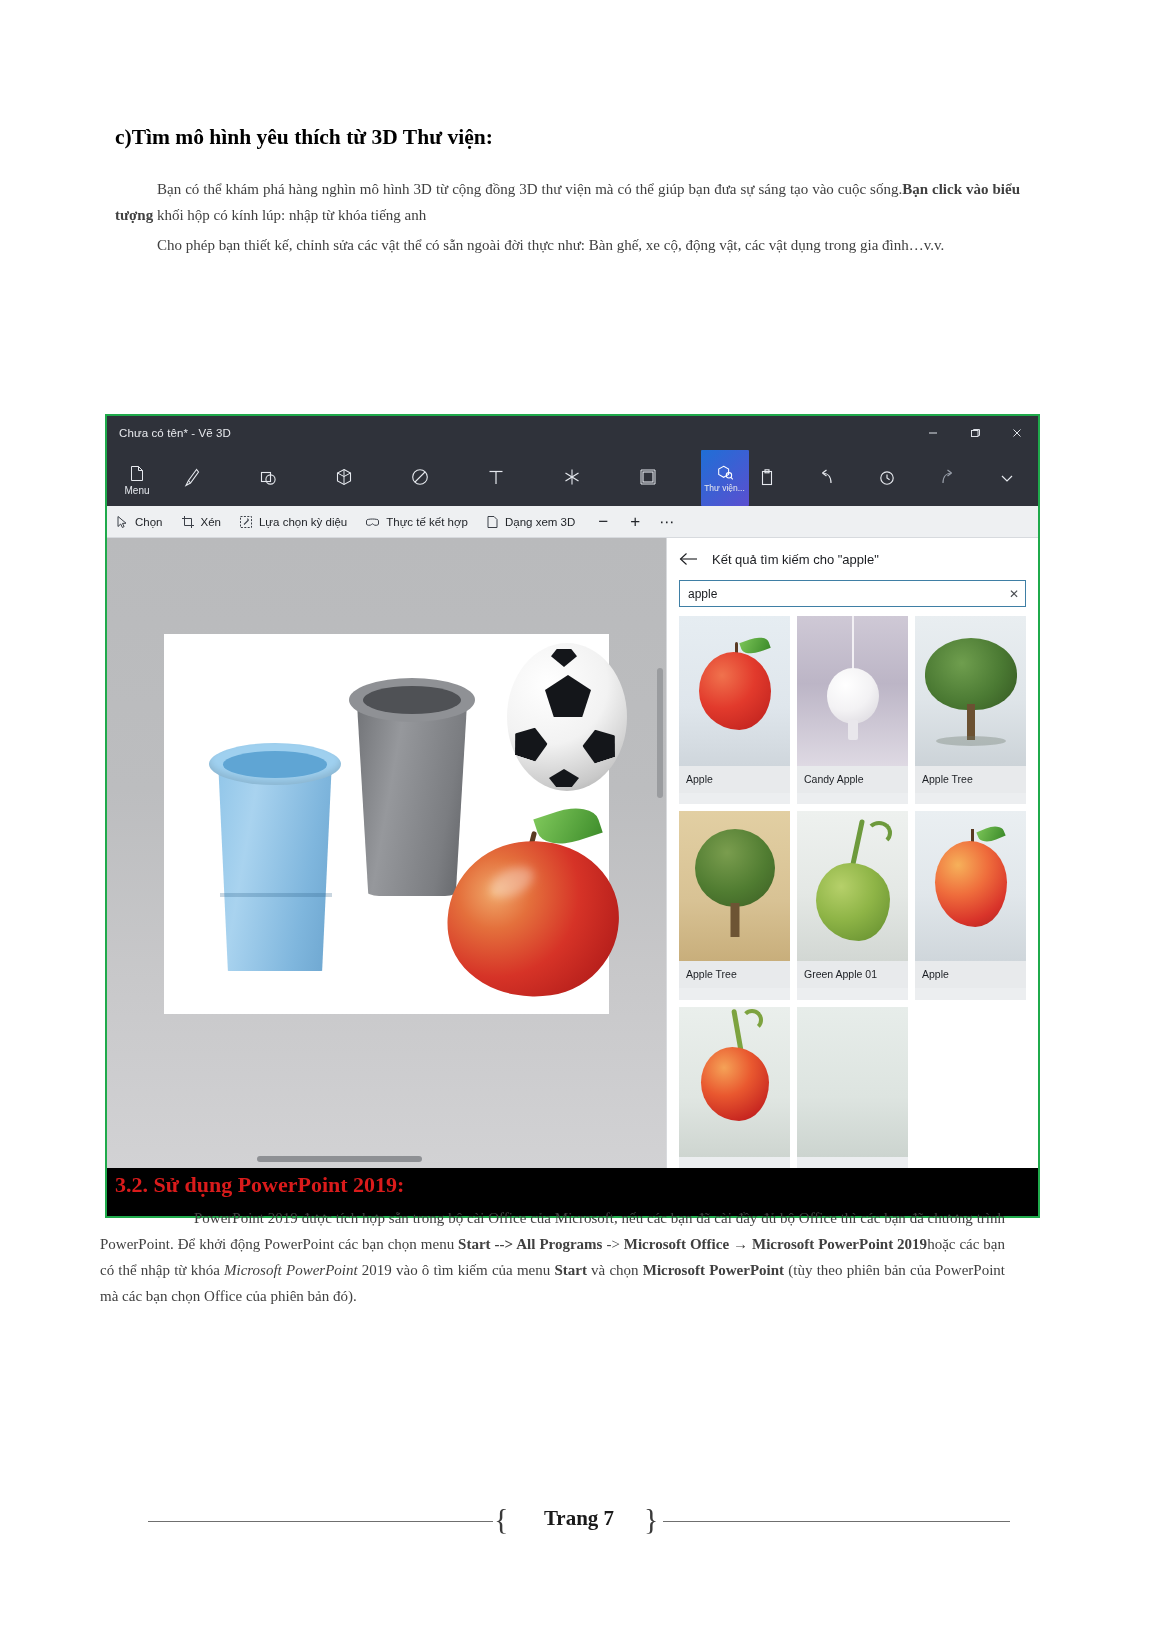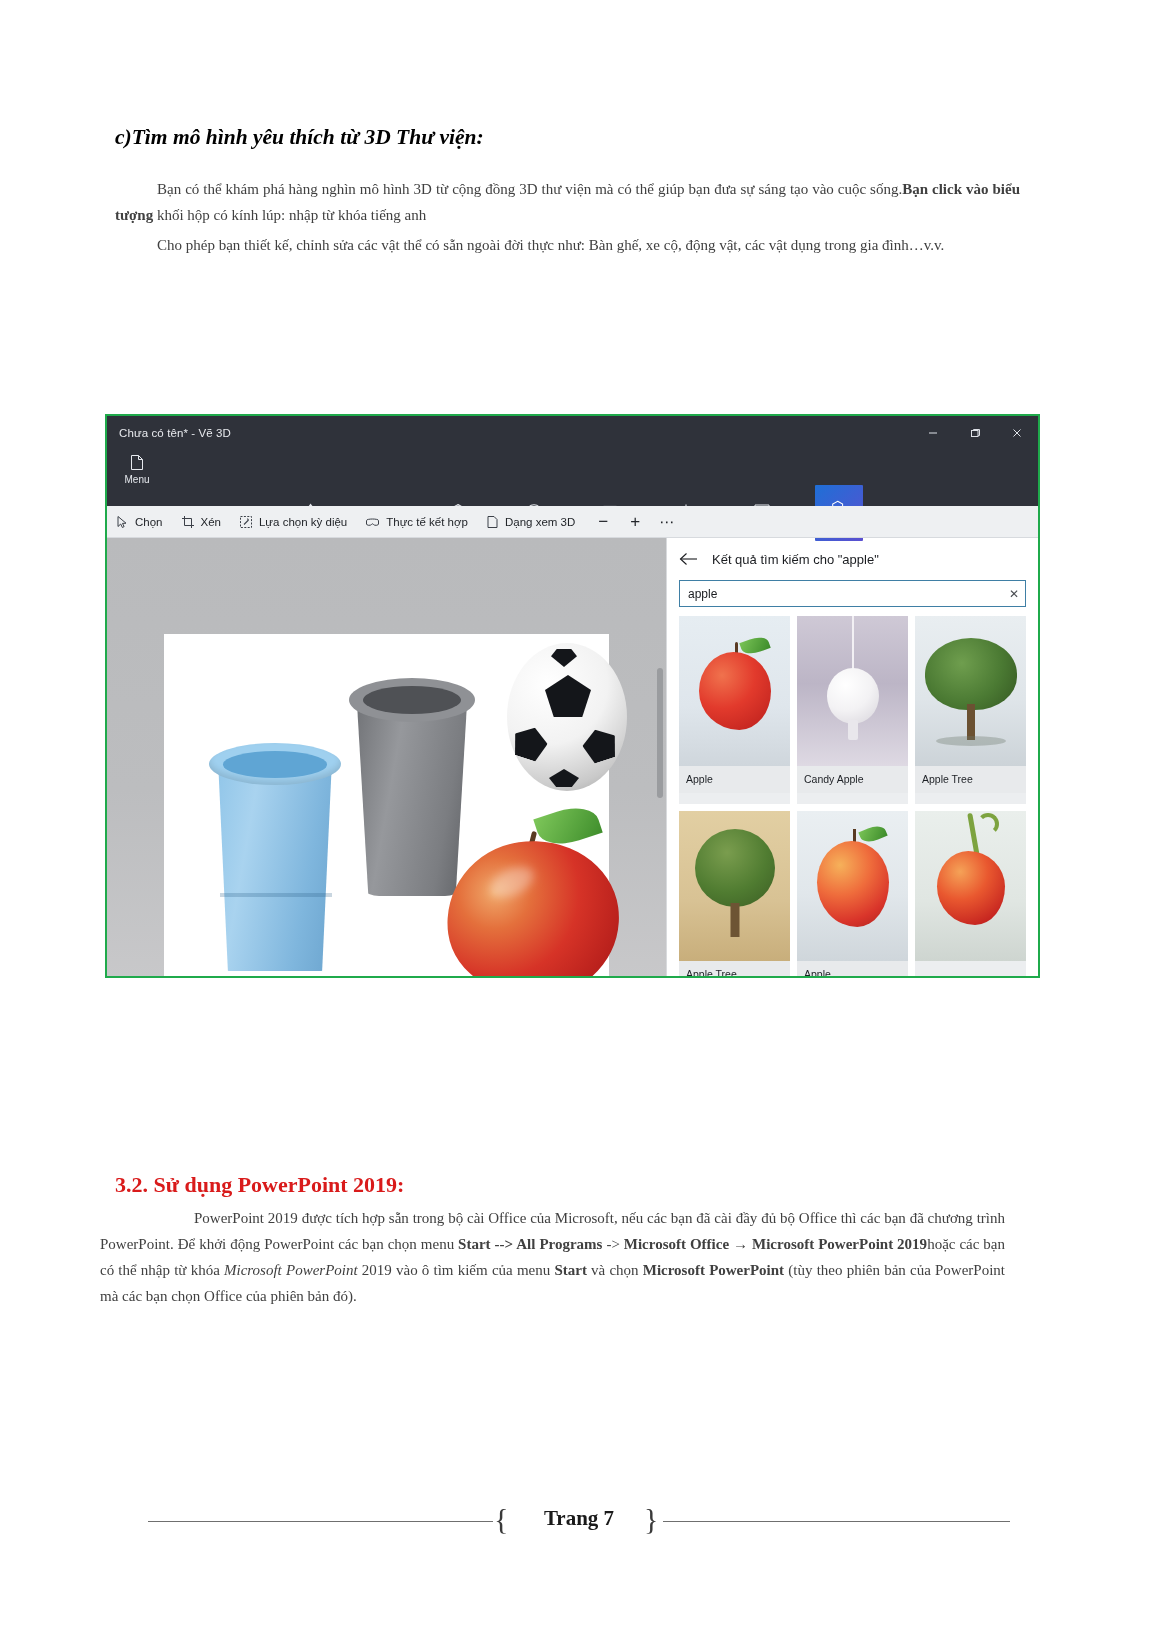--- a/index.html
+++ b/index.html
@@ -8,37 +8,37 @@
     background: #ffffff;
     font-family: "Liberation Serif", serif;
     overflow: hidden;
   }
   .page { position: relative; width: 1158px; height: 1637px; background: #fff; }
 
   
   .doc-body { position: absolute; left: 115px; top: 125px; width: 905px; }
   .heading-c {
     font-family: "Liberation Serif", serif;
-    font-weight: bold; font-style: italic;
+    font-weight: bold; 
     font-size: 21.5px; color: #000;
     margin-bottom: 26px;
   }
   p.para {
     font-size: 15px; line-height: 26px; color: #404040;
     text-align: justify; text-justify: inter-word;
     margin-bottom: 4px;
   }
   p.para.indent { text-indent: 42px; }
   .b { font-weight: bold; }
   .it { font-style: italic; }
 
   
   .shot {
     position: absolute; left: 105px; top: 414px;
-    width: 935px; height: 564px;
+    width: 935px; height: 804px;
     border: 2px solid #1faa4b;
     background: #000000;
     overflow: hidden;
     font-family: "Liberation Sans", sans-serif;
   }
 
   
   .titlebar {
     position: relative; height: 34px; background: #2f323a;
     display: flex; align-items: center;
@@ -50,21 +50,21 @@
   .wincontrols { position: absolute; right: 0; top: 0; display: flex; height: 34px; }
   .wc {
     width: 42px; height: 34px; display: flex; align-items: center; justify-content: center;
     color: #dfe2e8; font-size: 13px; line-height: 1;
   }
   .wc svg { display: block; }
 
   
   .ribbon {
     position: relative; height: 56px; background: #2f323a;
-    display: flex; align-items: stretch; flex-direction: column;
+    display: flex; align-items: stretch;
   }
   .menu-btn {
     width: 60px; display: flex; flex-direction: column;
     align-items: center; justify-content: center; color: #e6e9ee;
     padding-top: 4px;
   }
   .menu-btn .lbl { font-size: 10px; margin-top: 3px; }
   .tools-center {
     flex: 1; display: flex; align-items: center; justify-content: center; gap: 30px;
   }
@@ -640,20 +640,28 @@
           </div>
 
           <div class="card">
             <div class="thumb t-tree2">
               <div class="crown"></div>
                 <div class="trunk"></div>
             </div>
             <div class="cap">Apple Tree</div>
           </div>
           <div class="card">
+            <div class="thumb t-green">
+              <div class="g-curl"></div>
+                <div class="g-stem"></div>
+                <div class="g-body"></div>
+            </div>
+            <div class="cap">Green Apple 01</div>
+          </div>
+          <div class="card">
             <div class="thumb t-apple2">
               <div class="a-leaf"></div>
                 <div class="a-stem"></div>
                 <div class="a-body"></div>
             </div>
             <div class="cap">Apple</div>
           </div>
 
           <div class="card">
             <div class="thumb t-red3">

